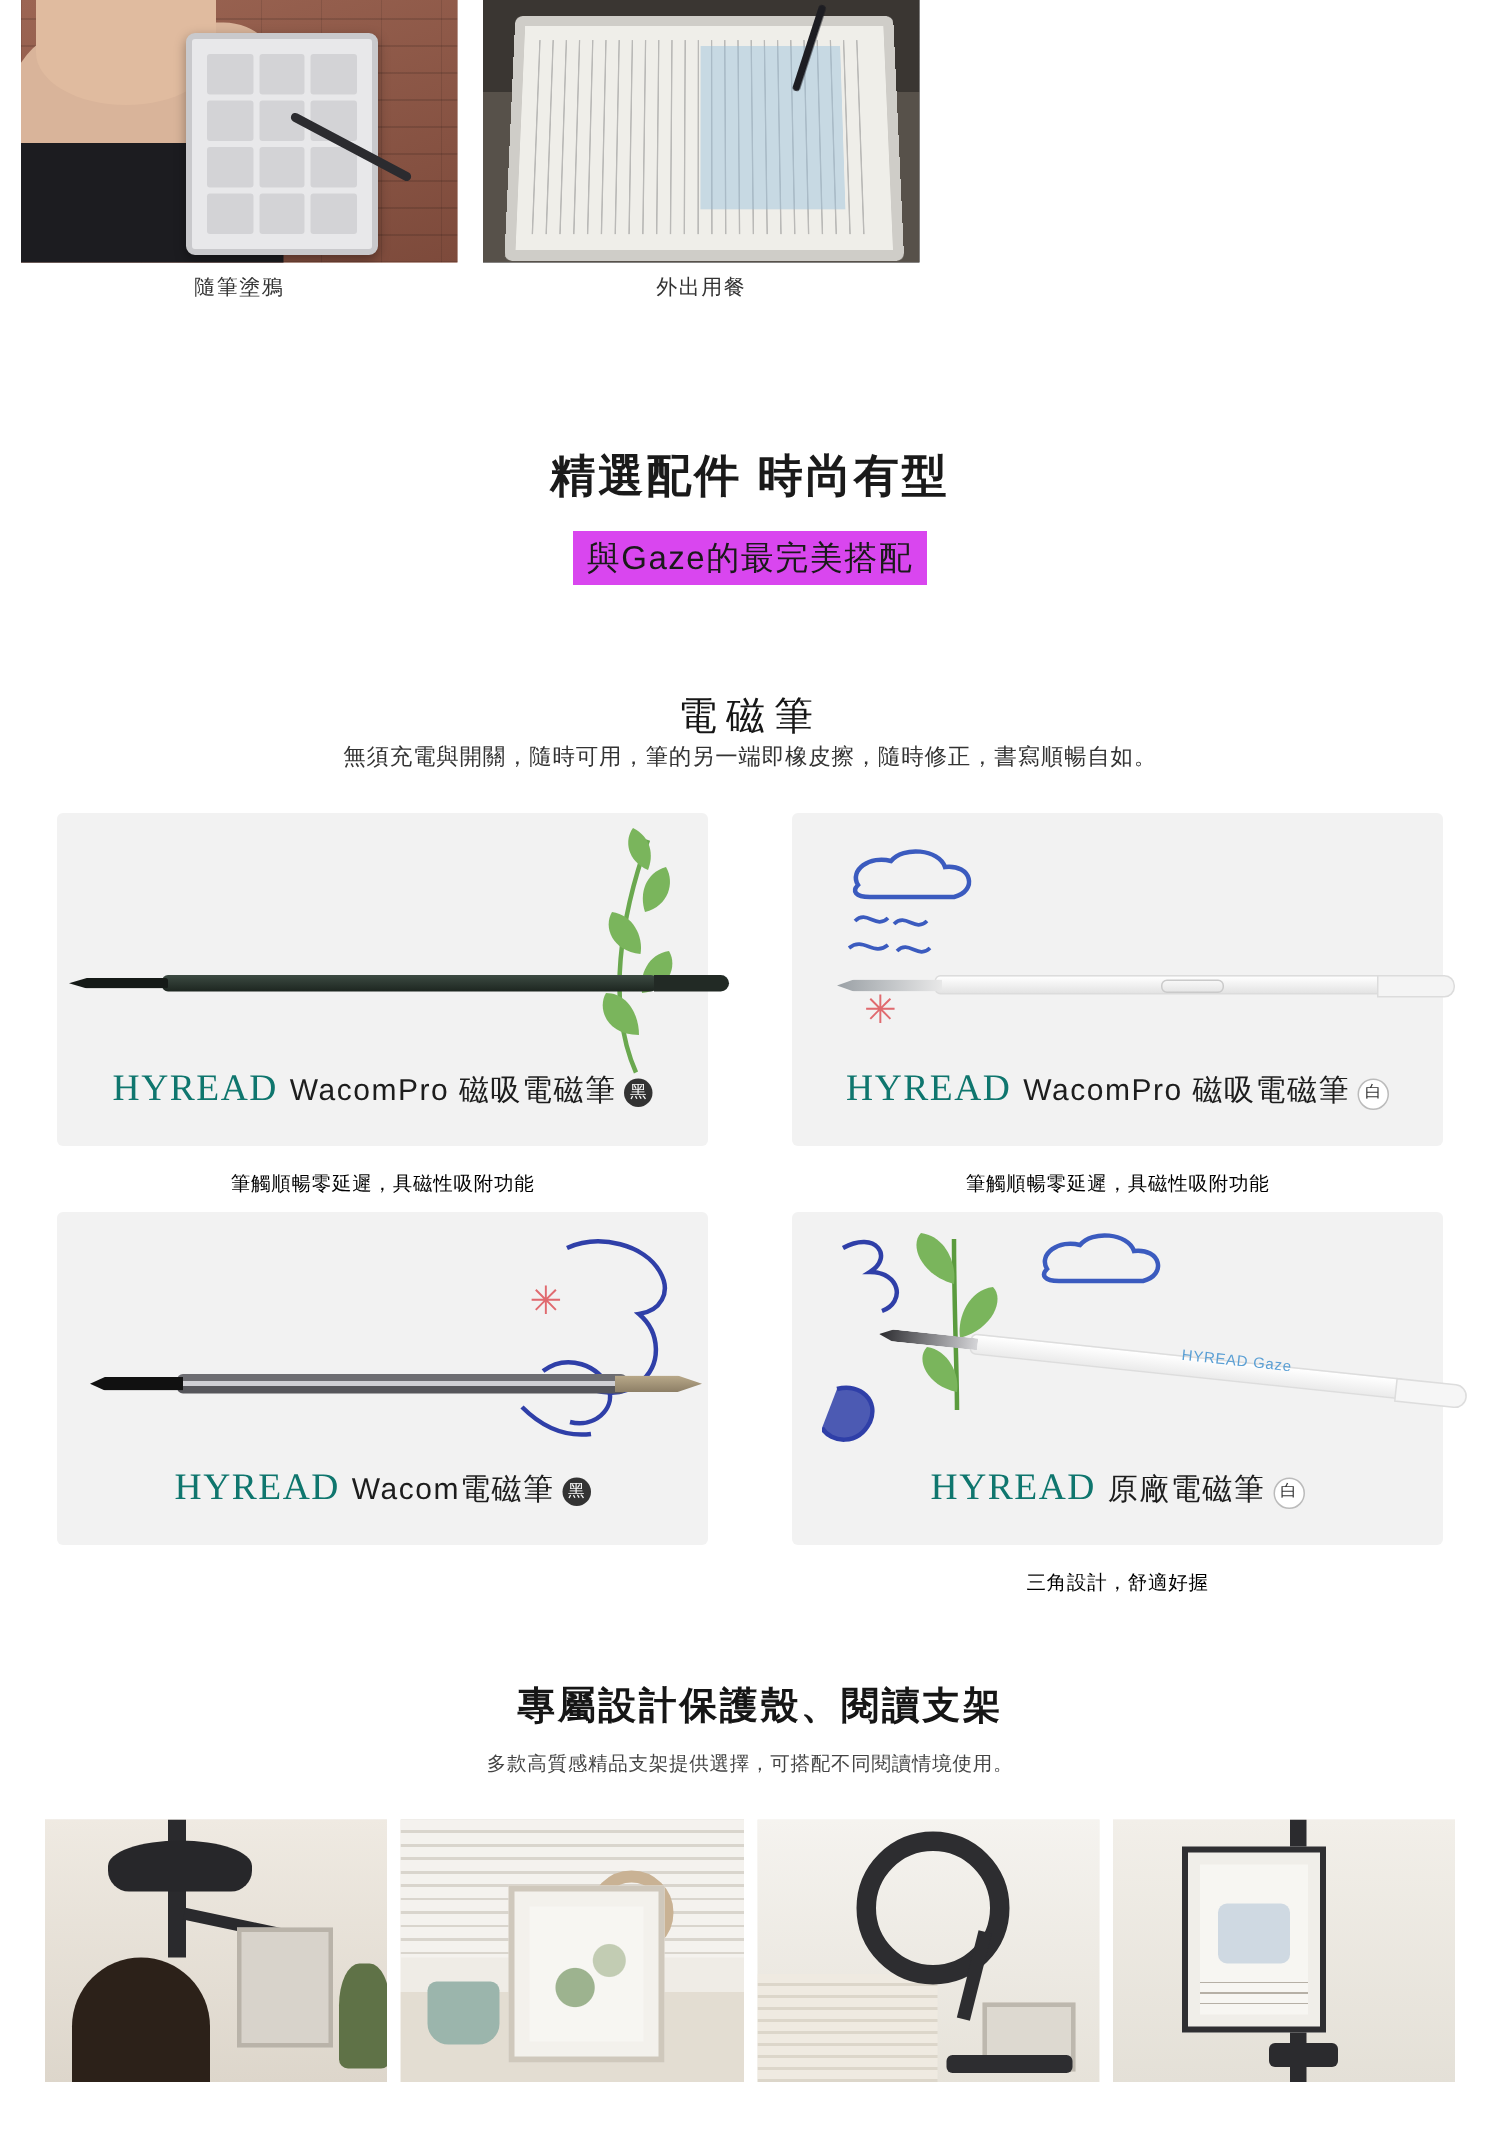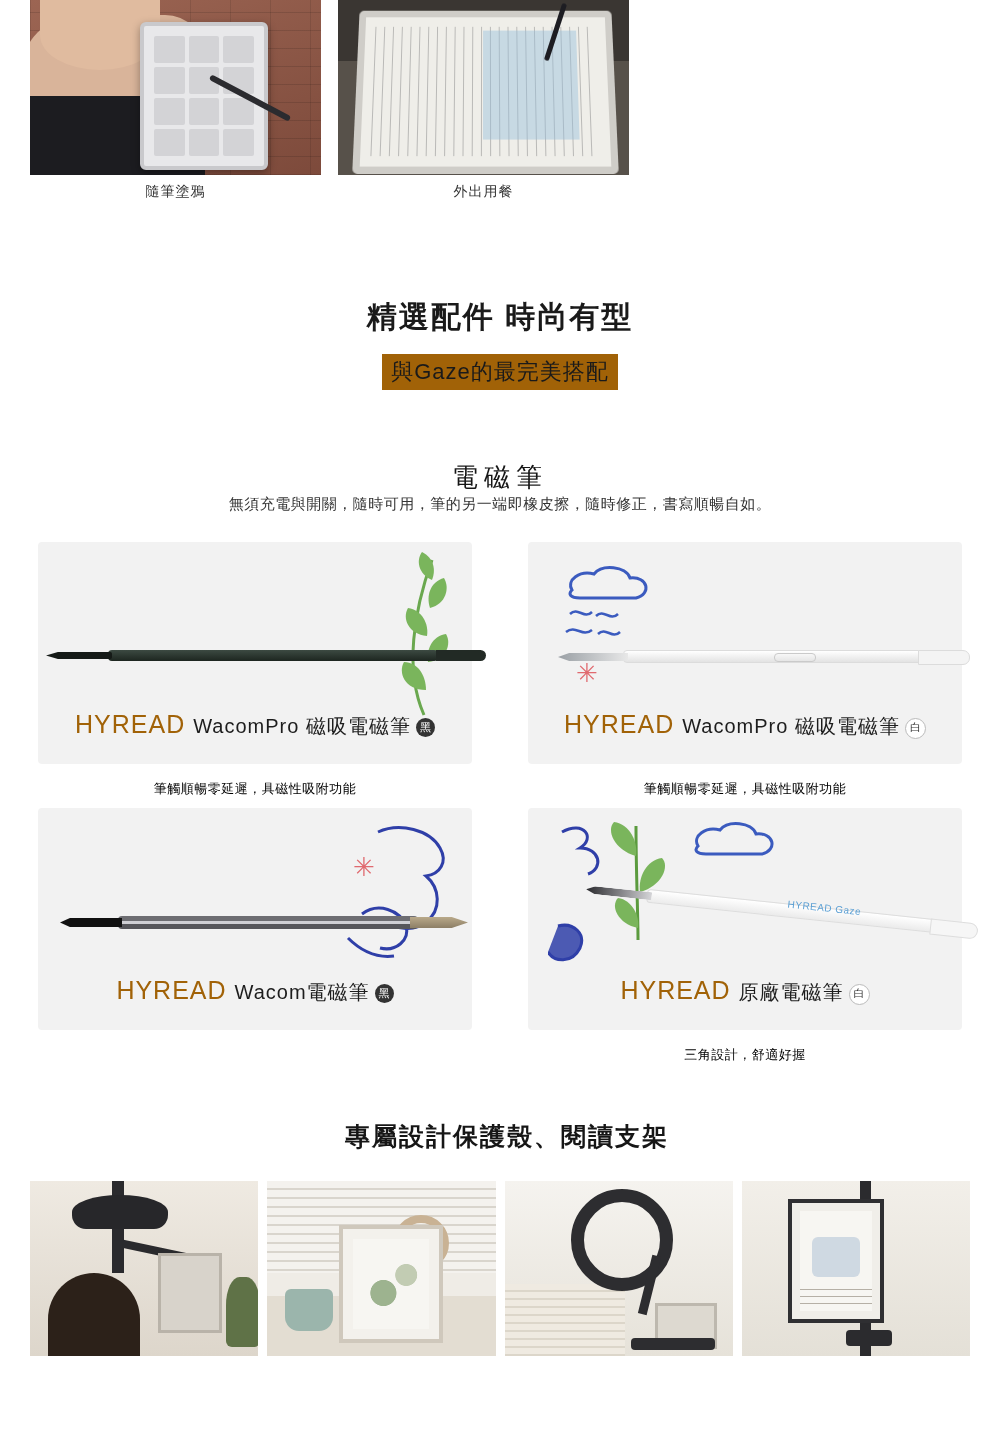--- a/index.html
+++ b/index.html
@@ -17,21 +17,21 @@
   .page {
     position: relative;
     width: 1000px;
     height: 1431px;
   }
 
   
   .top-strip {
     display: flex;
     gap: 17px;
-    padding: 0 30px;
+    padding: 0 14px;
     box-sizing: border-box;
   }
   .top-cell {
     width: 291px;
   }
   .top-photo {
     width: 291px;
     height: 175px;
     overflow: hidden;
     position: relative;
@@ -177,21 +177,21 @@
     font-size: 30px;
     font-weight: bold;
     letter-spacing: 2px;
     color: #1a1a1a;
   }
   .sec-sub-wrap {
     margin-top: 16px;
   }
   .sec-sub {
     display: inline-block;
-    background: #a16207;
+    background: #d946ef;
     font-size: 22px;
     color: #1a1a1a;
     padding: 3px 9px;
     letter-spacing: 1px;
     text-align: center;
   }
 
   .block-title {
     text-align: center;
     font-size: 26px;
@@ -228,22 +228,22 @@
   .pen-card .brand-row {
     position: absolute;
     left: 0; right: 0;
     bottom: 24px;
     text-align: center;
     white-space: nowrap;
   }
   .hyread {
     font-size: 25px;
     letter-spacing: 1px;
-    color: #a16207;
-    font-family: Liberation Sans, sans-serif;
+    color: #0f766e;
+    font-family: Liberation Serif, serif;
     font-weight: 400;
   }
   .pen-name {
     font-size: 20px;
     color: #1d1d1d;
     margin-left: 8px;
     letter-spacing: 1px;
   }
   .color-dot {
     display: inline-block;
@@ -584,20 +584,21 @@
         <div class="brand-row">
           <span class="hyread">HYREAD</span><span class="pen-name">原廠電磁筆</span><span class="color-dot dot-white">白</span>
         </div>
       </div>
       <div class="pen-caption">三角設計，舒適好握</div>
     </div>
 
   </div>
 
   <div class="stand-title">專屬設計保護殼、閱讀支架</div>
+  <div class="stand-desc">多款高質感精品支架提供選擇，可搭配不同閱讀情境使用。</div>
 
   <div class="stands">
     <div class="stand-cell st1">
       <div class="wall"></div>
       <div class="clampbar"></div>
       <div class="hood"></div>
       <div class="arm"></div>
       <div class="tab"></div>
       <div class="hair"></div>
       <div class="plant"></div>

